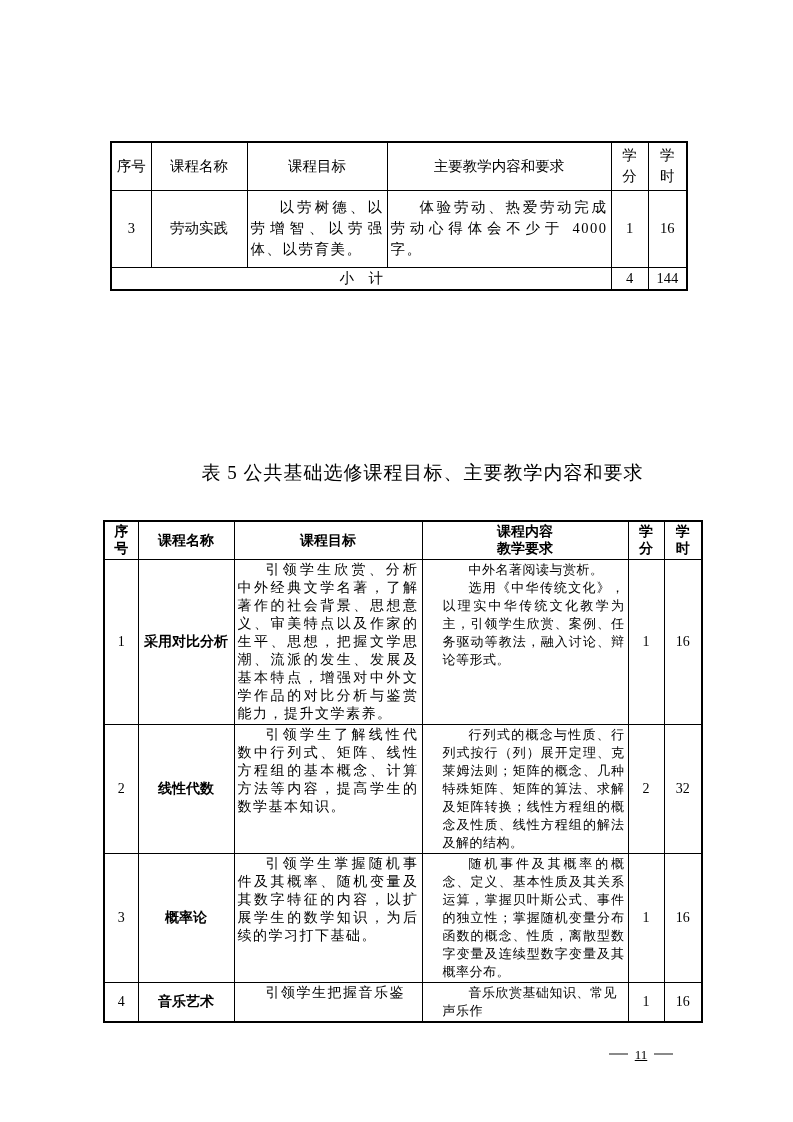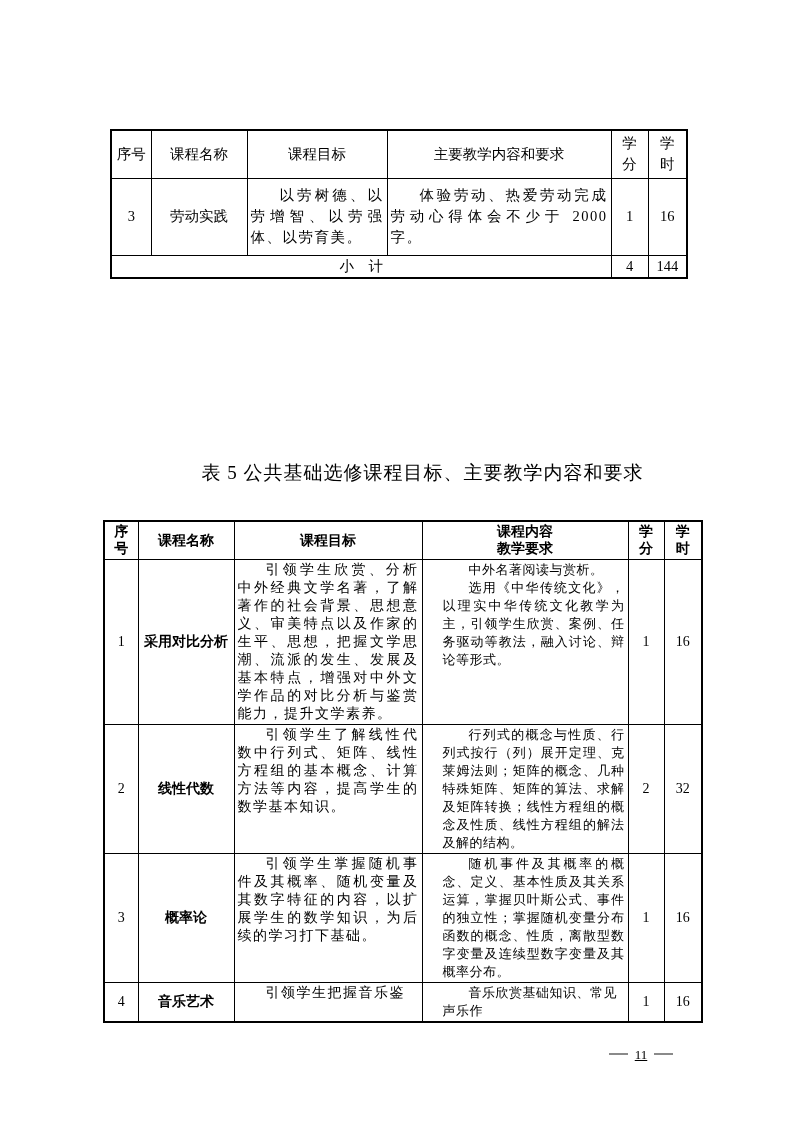--- a/index.html
+++ b/index.html
@@ -17,21 +17,21 @@
     padding:1px 3px;
   }
   .ctr { text-align:center; }
   .pre { white-space:pre-line; }
   .vtop { vertical-align:top; }
   .just { text-align:justify; text-justify:inter-ideograph; }
   .ind  { text-indent:2em; }
   .bold { font-weight:bold; }
 
   
-  #table1 { left:110px; top:129px; width:576px; }
+  #table1 { left:110px; top:141px; width:576px; }
   #table1 td { line-height:21px; font-size:14.5px; }
   #table1 .r-head td { height:48px; }
   #table1 .r-tall td { height:162px; }
   #table1 .r-data td { height:77px; }
   #table1 .r-sub  td { height:22px; line-height:19px; }
   #table1 .txt { letter-spacing:1.5px; }
 
   
   #table5 { left:103px; top:520px; width:598px; }
   #table5 td { line-height:18px; }
@@ -77,21 +77,21 @@
       <td class="ctr">主要教学内容和要求</td>
       <td class="ctr pre">学
 分</td>
       <td class="ctr pre">学
 时</td>
     </tr>
     <tr class="r-data">
       <td class="ctr">3</td>
       <td class="ctr">劳动实践</td>
       <td class="just ind txt">以劳树德、以劳增智、以劳强体、以劳育美。</td>
-      <td class="just ind txt">体验劳动、热爱劳动完成劳动心得体会不少于 2000 字。</td>
+      <td class="just ind txt">体验劳动、热爱劳动完成劳动心得体会不少于 4000 字。</td>
       <td class="ctr">1</td>
       <td class="ctr">16</td>
     </tr>
     <tr class="r-sub">
       <td class="ctr" colspan="4">小　计</td>
       <td class="ctr">4</td>
       <td class="ctr">144</td>
     </tr>
   </tbody>
     </table>

